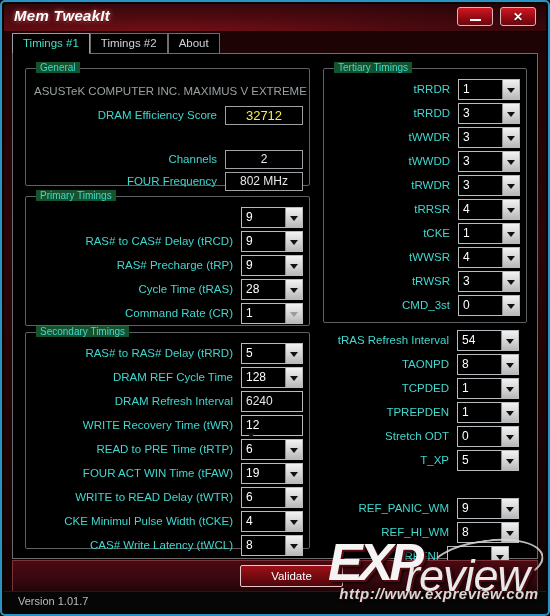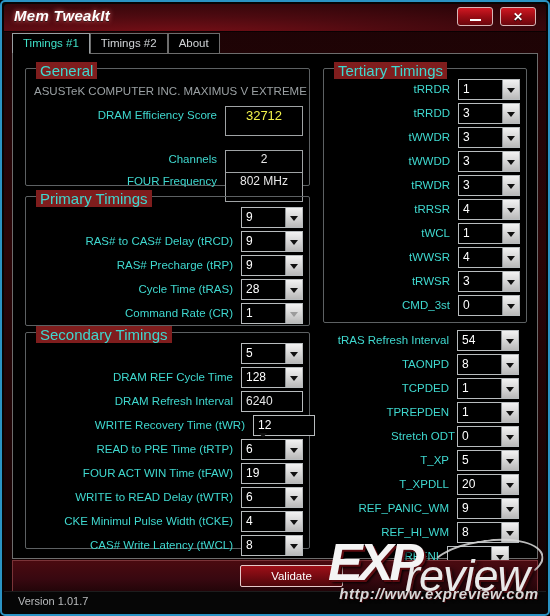--- a/index.html
+++ b/index.html
@@ -117,23 +117,23 @@
   .group {
     position: absolute;
     box-sizing: border-box;
     border: 1px solid #5d6163;
     border-radius: 2px;
   }
   .group > .group-title {
     position: absolute;
     top: -7px; left: 10px;
     padding: 0 4px;
-    background: #7f1d1d;
+    background: #14532d;
     color: #3fd8cf;
-    font-size: 15px;
+    font-size: 10px;
     white-space: nowrap;
   }
 
   #group-general   { left: 12px;  top: 14px;  width: 285px; height: 118px; }
   #group-primary   { left: 12px;  top: 142px; width: 285px; height: 130px; }
   #group-secondary { left: 12px;  top: 278px; width: 285px; height: 217px; }
   #group-tertiary  { left: 310px; top: 14px;  width: 204px; height: 255px; }
 
   
   .row {
@@ -147,21 +147,21 @@
     font-size: 11.5px;
     color: #3fd8cf;
     white-space: nowrap;
     text-align: right;
   }
 
   
   .valbox {
     position: absolute;
     box-sizing: border-box;
-    height: 30px; width: 78px;
+    height: 19px; width: 78px;
     border: 1px solid #9fa3a5;
     background: #000;
     color: #e8e8e8;
     font-size: 12px;
     line-height: 17px;
     text-align: center;
     white-space: nowrap;
     overflow: hidden;
   }
   .valbox.accent { color: #f2f24a; font-size: 13px; }
@@ -391,37 +391,38 @@
             <div class="cval">1</div>
             <div class="cbtn"></div>
           </div>
         </div>
       </div>
 
       <div class="group" id="group-secondary">
         <div class="group-title">Secondary Timings</div>
 
         <div class="row" style="left:8px; top:10px; width:269px;">
+          <div class="lbl" style="right:70px;">RAS# to RAS# Delay (tRRD)</div>
           <div class="combo" style="right:0; top:0;">
             <div class="cval">5</div>
             <div class="cbtn"></div>
           </div>
         </div>
         <div class="row" style="left:8px; top:34px; width:269px;">
           <div class="lbl" style="right:70px;">DRAM REF Cycle Time</div>
           <div class="combo" style="right:0; top:0;">
             <div class="cval">128</div>
             <div class="cbtn"></div>
           </div>
         </div>
         <div class="row" style="left:8px; top:58px; width:269px;">
           <div class="lbl" style="right:70px;">DRAM Refresh Interval</div>
           <div class="textfield" style="right:0; top:0;">6240</div>
         </div>
-        <div class="row" style="left:20px; top:82px; width:269px;">
+        <div class="row" style="left:8px; top:82px; width:269px;">
           <div class="lbl" style="right:70px;">WRITE Recovery Time (tWR)</div>
           <div class="combo" style="right:0; top:0;flex-direction:column;">
             <div class="cval">12</div>
             <div class="cbtn"></div>
           </div>
         </div>
         <div class="row" style="left:8px; top:106px; width:269px;">
           <div class="lbl" style="right:70px;">READ to PRE Time (tRTP)</div>
           <div class="combo" style="right:0; top:0;">
             <div class="cval">6</div>
@@ -497,21 +498,21 @@
           </div>
         </div>
         <div class="row" style="left:8px; top:130px; width:188px;">
           <div class="lbl" style="right:70px;">tRRSR</div>
           <div class="combo" style="right:0; top:0;">
             <div class="cval">4</div>
             <div class="cbtn"></div>
           </div>
         </div>
         <div class="row" style="left:8px; top:154px; width:188px;">
-          <div class="lbl" style="right:70px;">tWCL</div>
+          <div class="lbl" style="right:70px;">tCKE</div>
           <div class="combo" style="right:0; top:0;">
             <div class="cval">1</div>
             <div class="cbtn"></div>
           </div>
         </div>
         <div class="row" style="left:8px; top:178px; width:188px;">
           <div class="lbl" style="right:70px;">tWWSR</div>
           <div class="combo" style="right:0; top:0;">
             <div class="cval">4</div>
             <div class="cbtn"></div>
@@ -555,37 +556,30 @@
         </div>
       </div>
       <div class="row" style="left:318px; top:348px; width:188px;">
         <div class="lbl" style="right:70px;">TPREPDEN</div>
         <div class="combo" style="right:0; top:0;">
           <div class="cval">1</div>
           <div class="cbtn"></div>
         </div>
       </div>
       <div class="row" style="left:318px; top:372px; width:188px;">
-        <div class="lbl" style="right:64px;">Stretch ODT</div>
+        <div class="lbl" style="right:70px;">Stretch ODT</div>
         <div class="combo" style="right:0; top:0;">
           <div class="cval">0</div>
           <div class="cbtn"></div>
         </div>
       </div>
       <div class="row" style="left:318px; top:396px; width:188px;">
         <div class="lbl" style="right:70px;">T_XP</div>
         <div class="combo" style="right:0; top:0;">
           <div class="cval">5</div>
-          <div class="cbtn"></div>
-        </div>
-      </div>
-      <div class="row" style="left:318px; top:420px; width:188px;">
-        <div class="lbl" style="right:70px;">T_XPDLL</div>
-        <div class="combo" style="right:0; top:0;">
-          <div class="cval">20</div>
           <div class="cbtn"></div>
         </div>
       </div>
       <div class="row" style="left:318px; top:444px; width:188px;">
         <div class="lbl" style="right:70px;">REF_PANIC_WM</div>
         <div class="combo" style="right:0; top:0;">
           <div class="cval">9</div>
           <div class="cbtn"></div>
         </div>
       </div>

